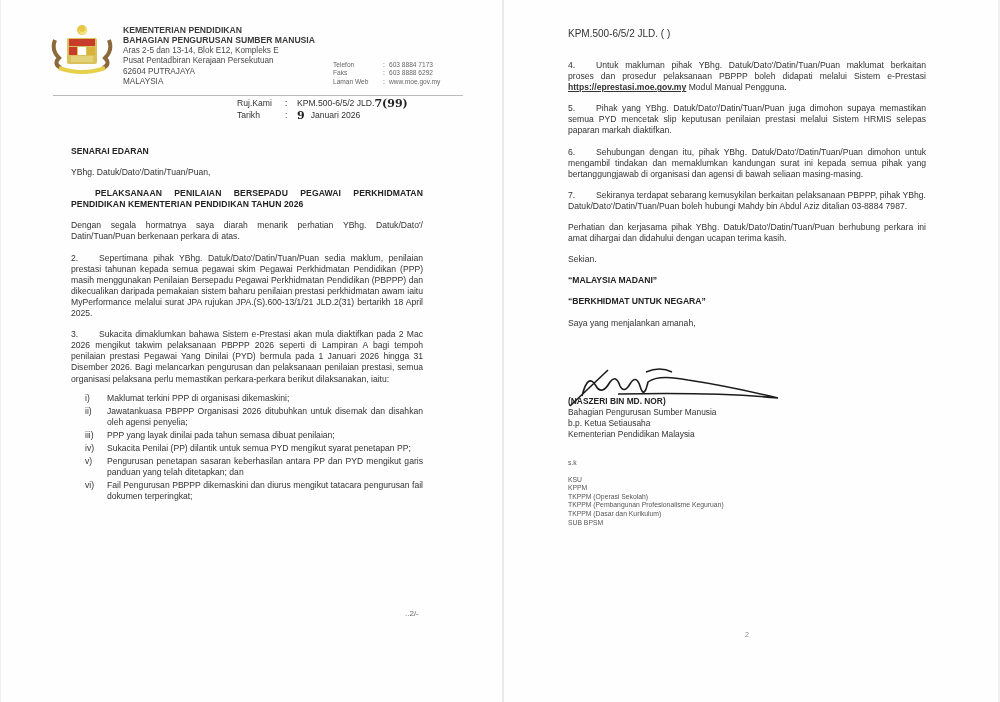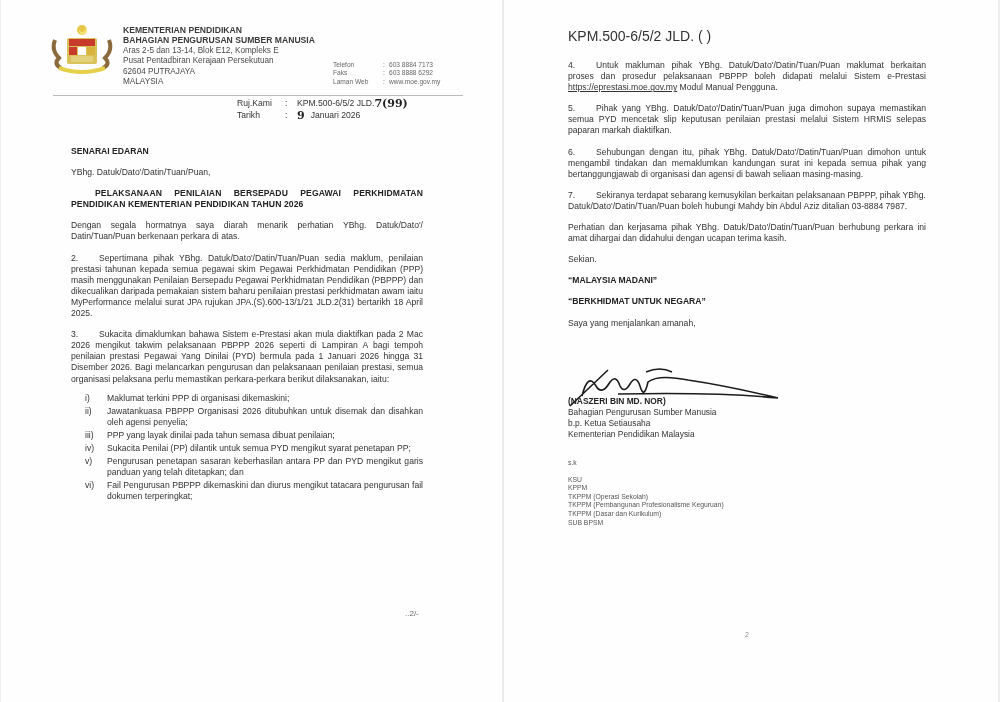--- a/index.html
+++ b/index.html
@@ -36,23 +36,23 @@
 
   .list { margin-top: -2px; }
   .list .li { display: flex; margin-bottom: 2px; }
   .list .li .m { width: 22px; flex: none; padding-left: 14px; }
   .list .li .m { width: 36px; padding-left: 14px; }
   .list .li .t { flex: 1; }
 
   .page-num-left { position: absolute; left: 404px; top: 609px; font-size: 8px; color: #666; }
   .page-num-right { position: absolute; left: 745px; top: 631px; font-size: 7px; color: #888; }
 
-  .right-ref { position: absolute; left: 568px; top: 28px; font-size: 14px; color: #333; }
+  .right-ref { position: absolute; left: 568px; top: 28px; font-size: 10px; color: #333; }
   .right-body { left: 568px; top: 60px; width: 358px; }
-  .link { text-decoration: underline; }
+  .link { text-decoration: underline; font-weight: bold; }
 
   .sig-area { position: absolute; left: 568px; top: 358px; width: 300px; }
   .signature { position: absolute; left: 0; top: 8px; width: 240px; height: 44px; }
   .sig-block { position: absolute; left: 568px; top: 396px; font-size: 8.4px; line-height: 11px; color: #333; }
   .sig-block .name { font-weight: bold; color: #222; }
   .cc { position: absolute; left: 568px; top: 459px; font-size: 6.8px; line-height: 8.6px; color: #555; }
   .cc .lbl { margin-bottom: 8px; }
 </style>
 </head>
 <body>

